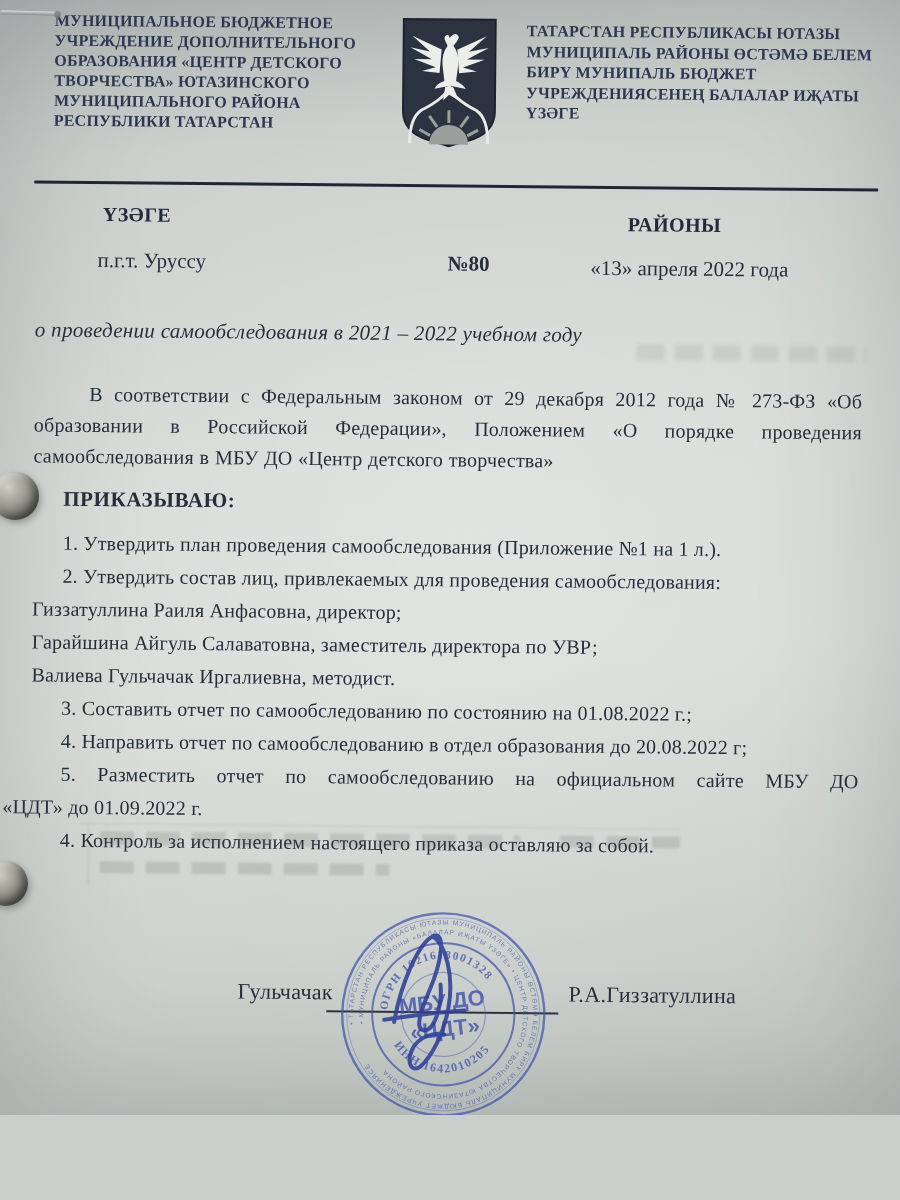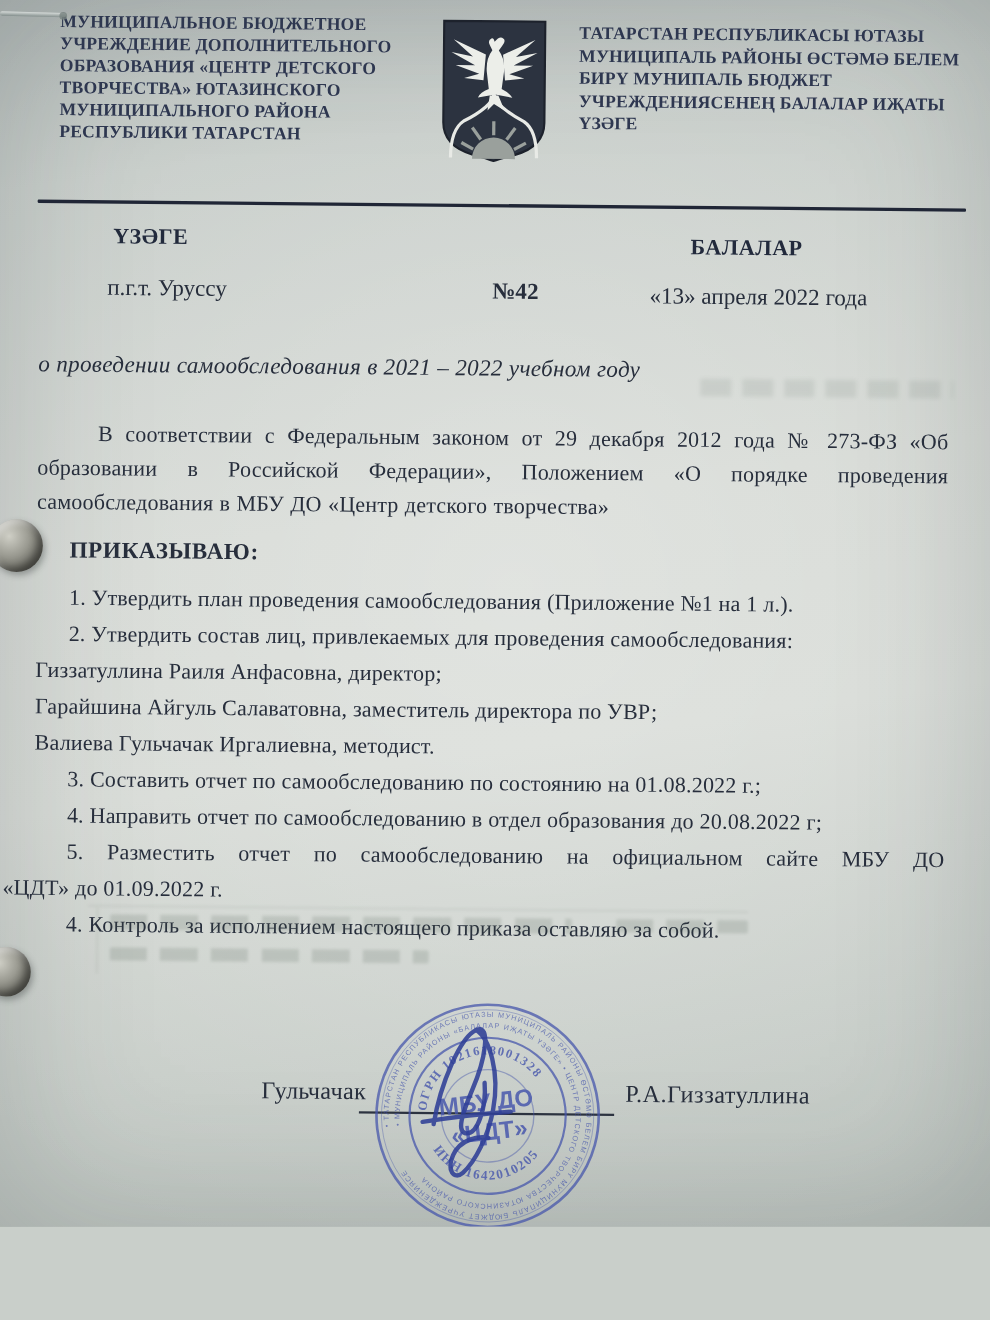--- a/index.html
+++ b/index.html
@@ -113,26 +113,26 @@
         <div>БИРҮ МУНИПАЛЬ БЮДЖЕТ</div>
         <div>УЧРЕЖДЕНИЯСЕНЕҢ БАЛАЛАР ИҖАТЫ</div>
         <div>ҮЗӘГЕ</div>
       </div>
     </div>
 
     <div class="rule"></div>
 
     <div class="titles">
       <span class="t-left">ҮЗӘГЕ</span>
-      <span class="t-right">БАЛАЛАР</span>
+      <span class="t-right">РАЙОНЫ</span>
     </div>
 
     <div class="meta">
       <span class="m-place">п.г.т. Уруссу</span>
-      <span class="m-num">№42</span>
+      <span class="m-num">№80</span>
       <span class="m-date">«13»  апреля 2022 года</span>
     </div>
 
     <div class="subject">о проведении самообследования в 2021 – 2022  учебном году</div>
 
     <div class="bodytext">
       <div class="line jl ind55">В соответствии с Федеральным законом от 29 декабря 2012 года № 273-ФЗ «Об</div>
       <div class="line jl">образовании в Российской Федерации», Положением «О порядке проведения</div>
       <div class="line">самообследования в МБУ ДО «Центр детского творчества»</div>
     </div>

